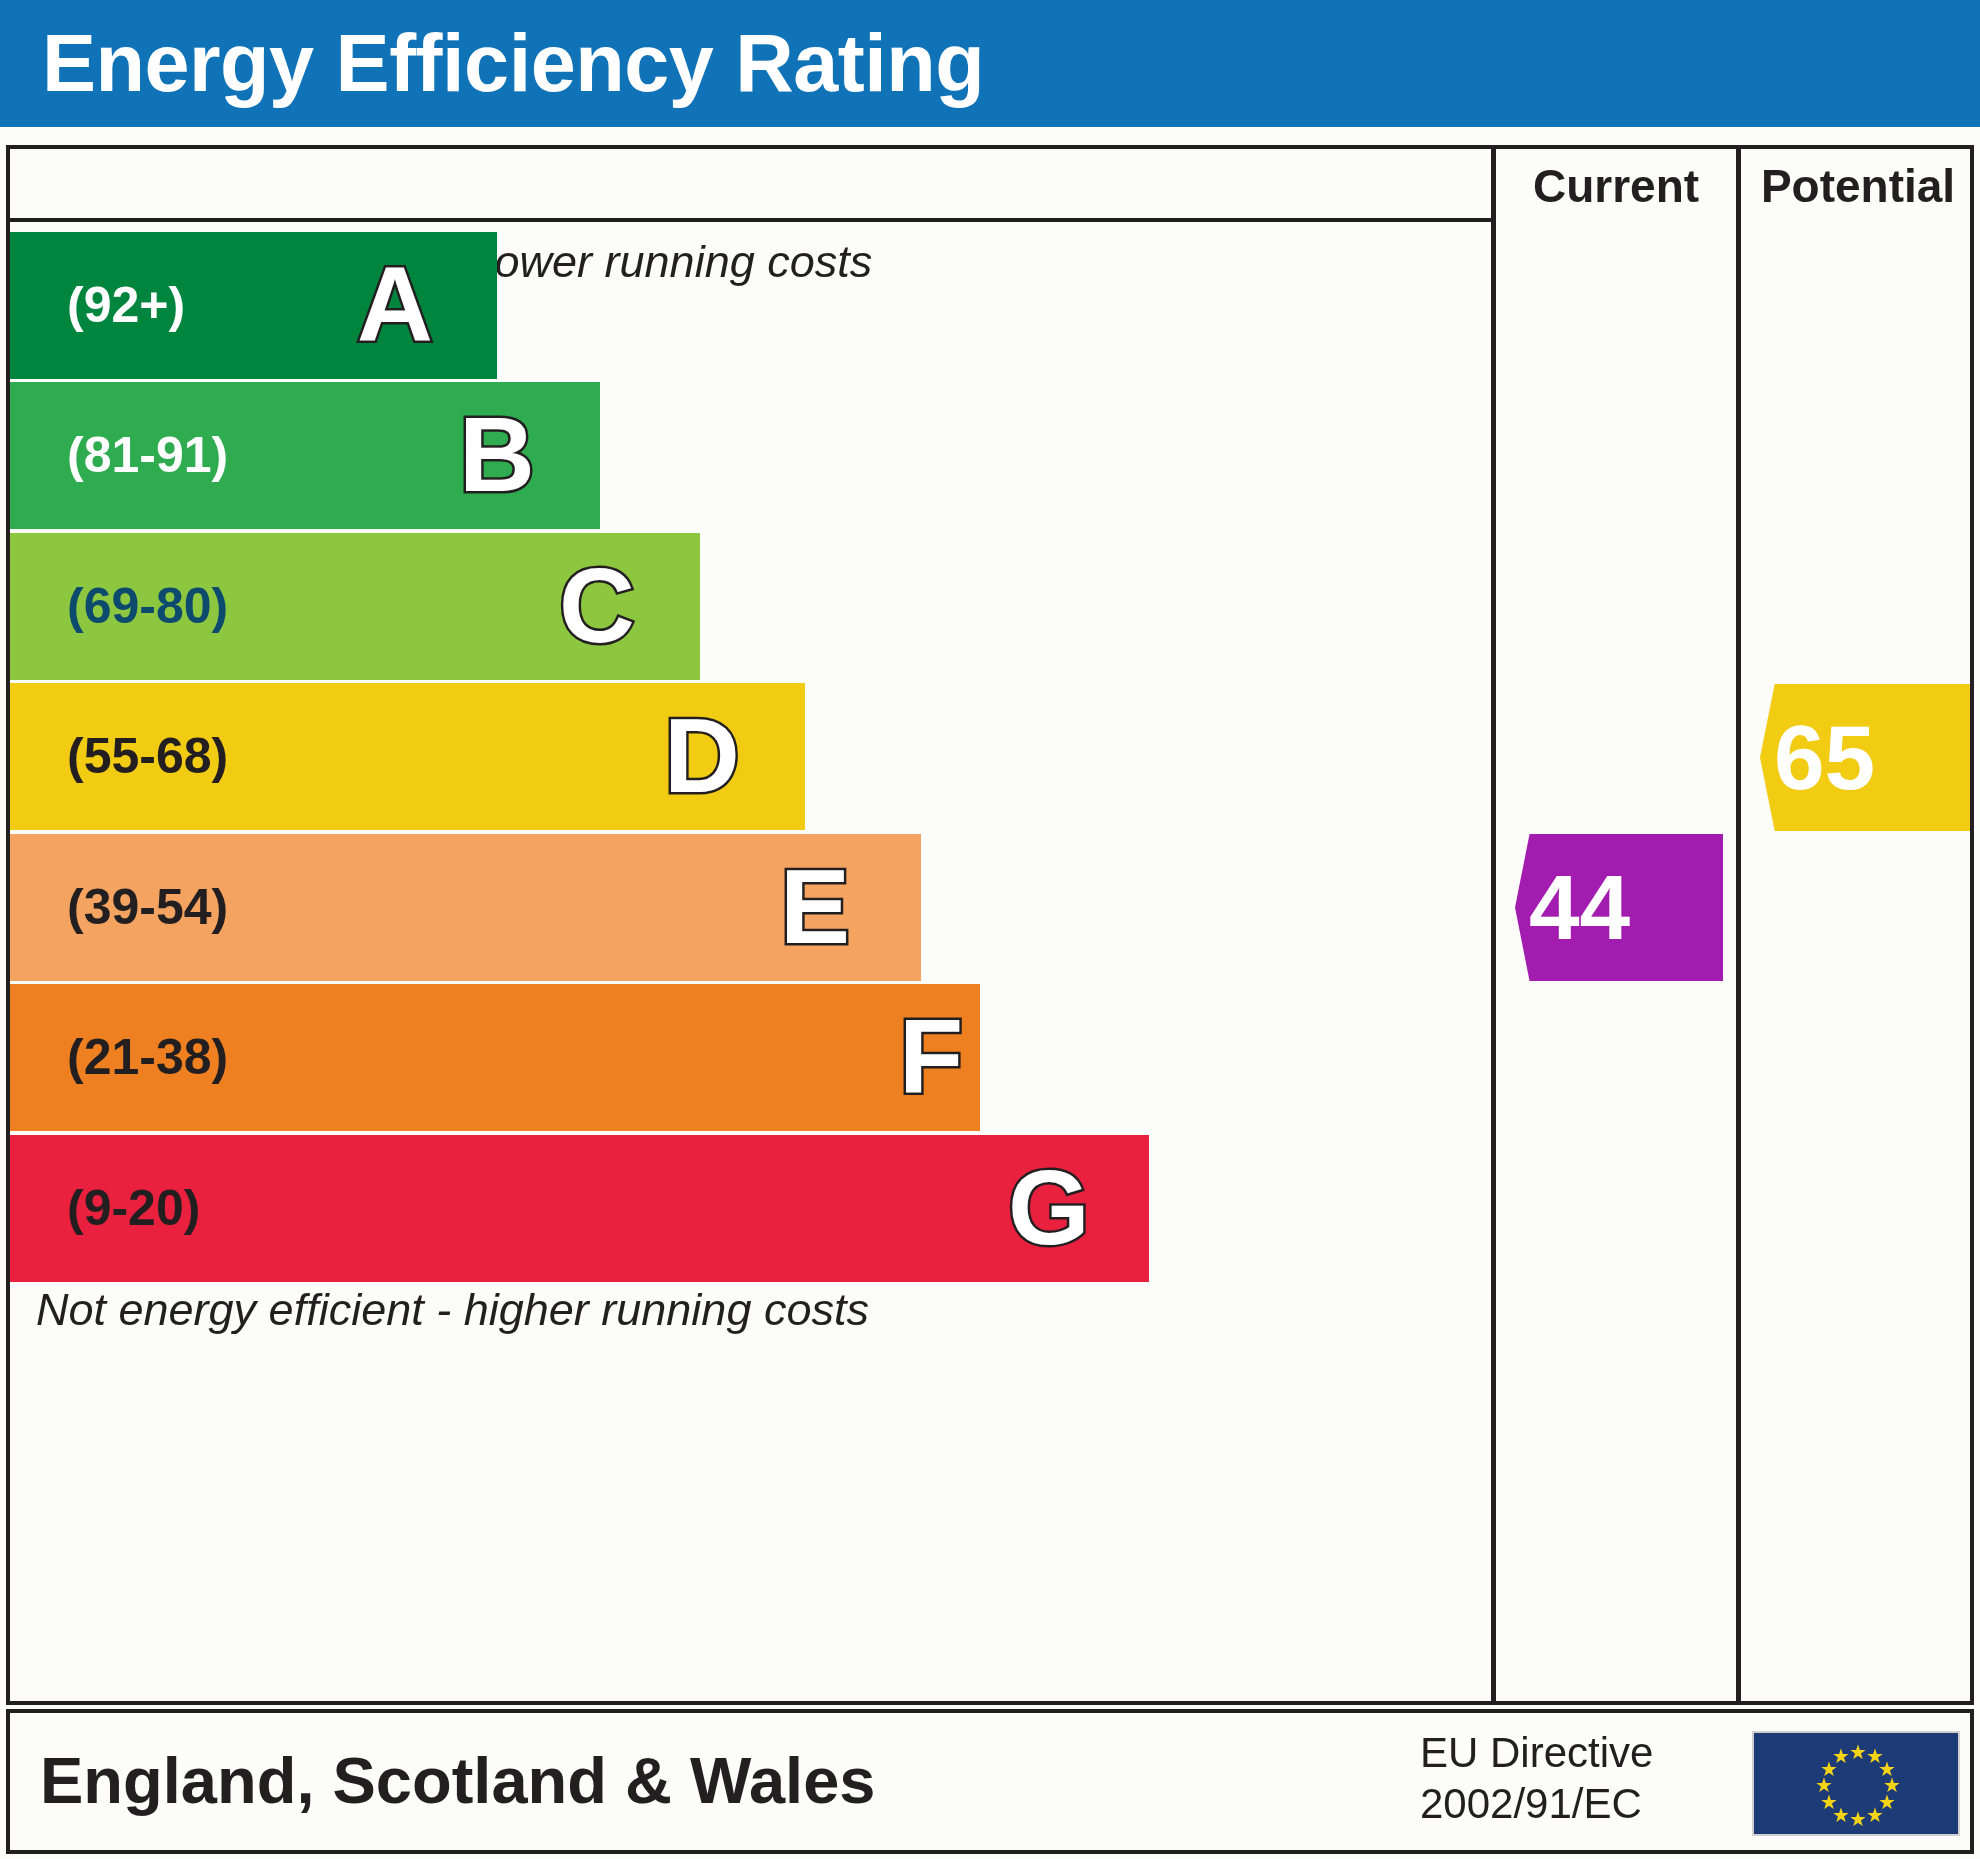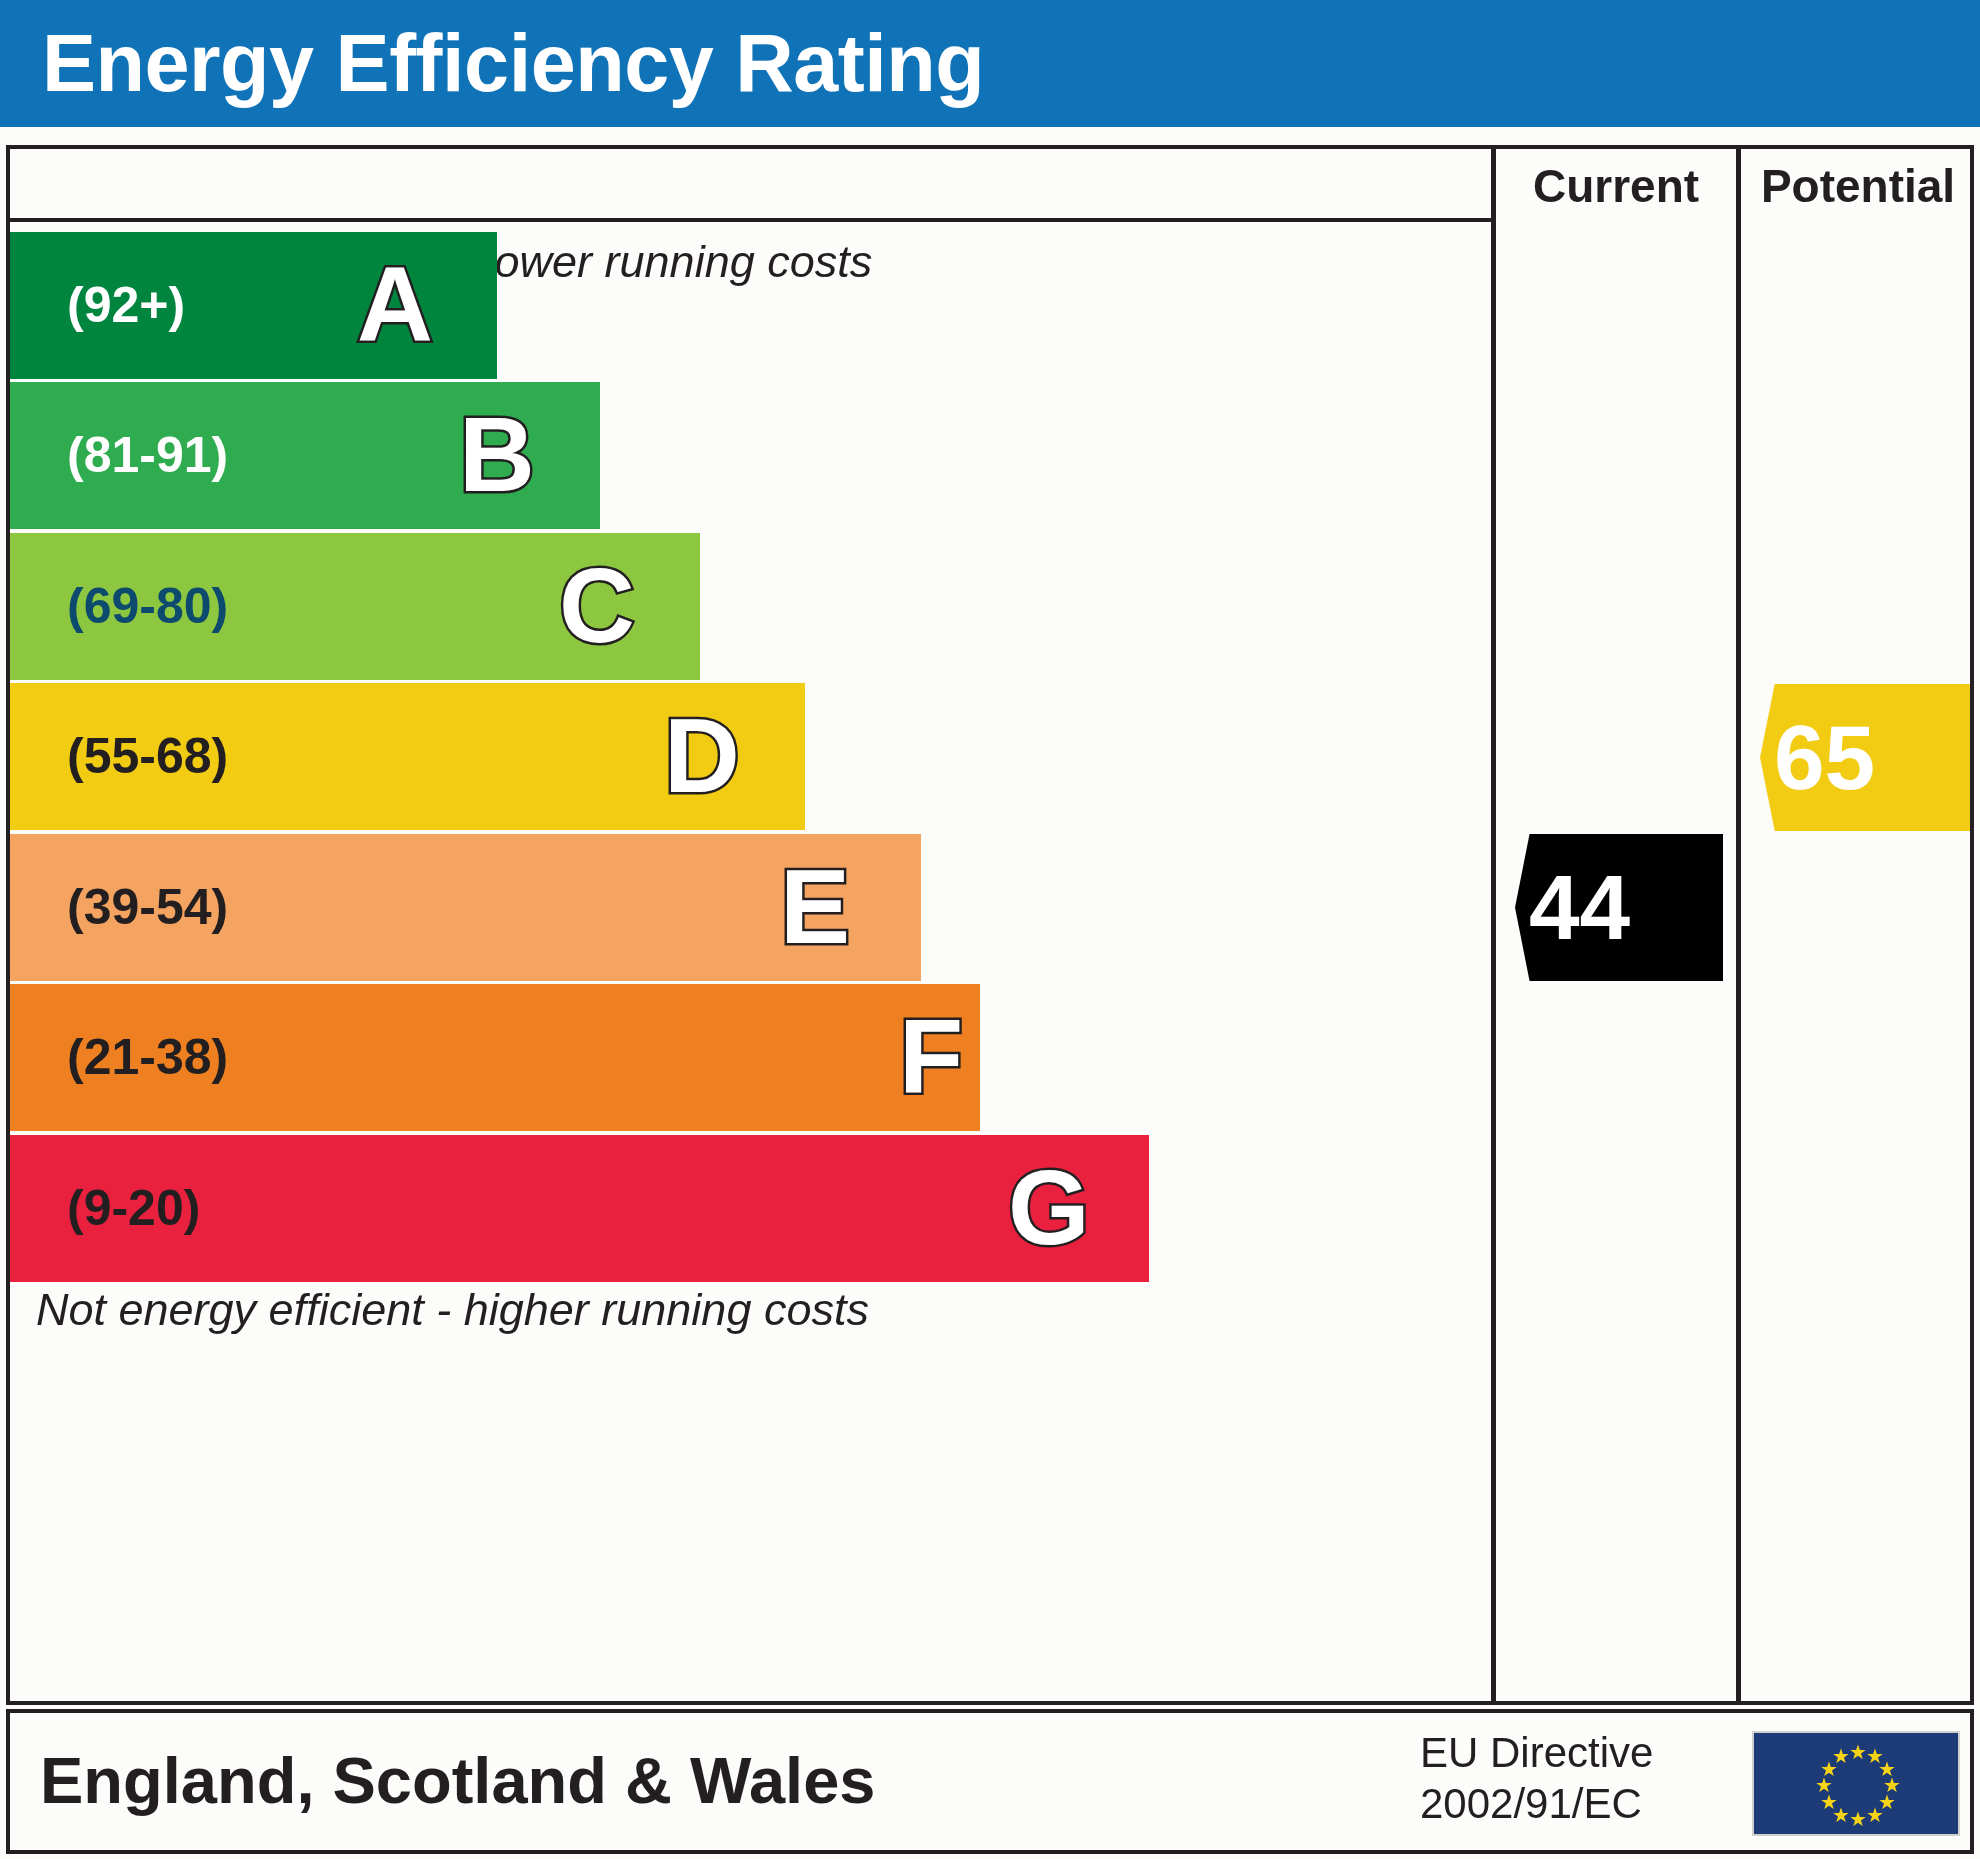--- a/index.html
+++ b/index.html
@@ -240,21 +240,21 @@
       <div class="band" style="top: 752px; width: 970px; background: rgb(239, 128, 34);">
         <div class="band-range" style="color: rgb(35, 31, 32);">(21-38)</div>
         <div class="band-letter" style="left: 889px;">F</div>
       </div>
       <div class="band" style="top: 903px; width: 1139px; background: rgb(233, 32, 62);">
         <div class="band-range" style="color: rgb(35, 31, 32);">(9-20)</div>
         <div class="band-letter" style="left: 998px;">G</div>
       </div>
     </div>
 
-    <div class="rating" id="rating-current" style="background: #000000; left: 1505px; width: 208px; top: 685px;">
+    <div class="rating" id="rating-current" style="background: #a21caf; left: 1505px; width: 208px; top: 685px;">
       <div class="rating-num">44</div>
     </div>
     <div class="rating" id="rating-potential" style="background: rgb(242, 203, 19); left: 1750px; width: 210px; top: 535px;">
       <div class="rating-num">65</div>
     </div>
 
   </div>
 
   <div class="footer">
     <div class="footer-region">England, Scotland &amp; Wales</div>

